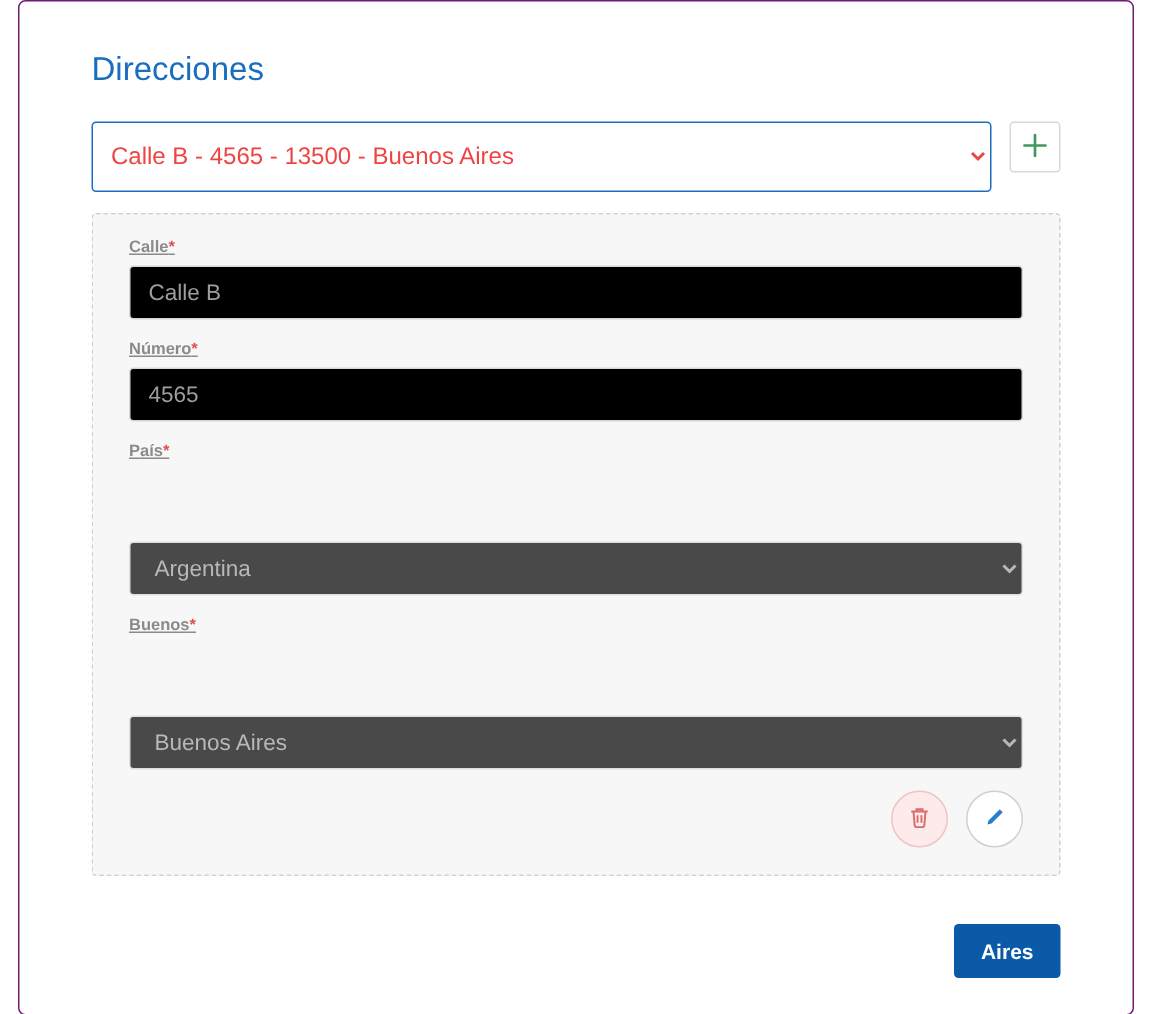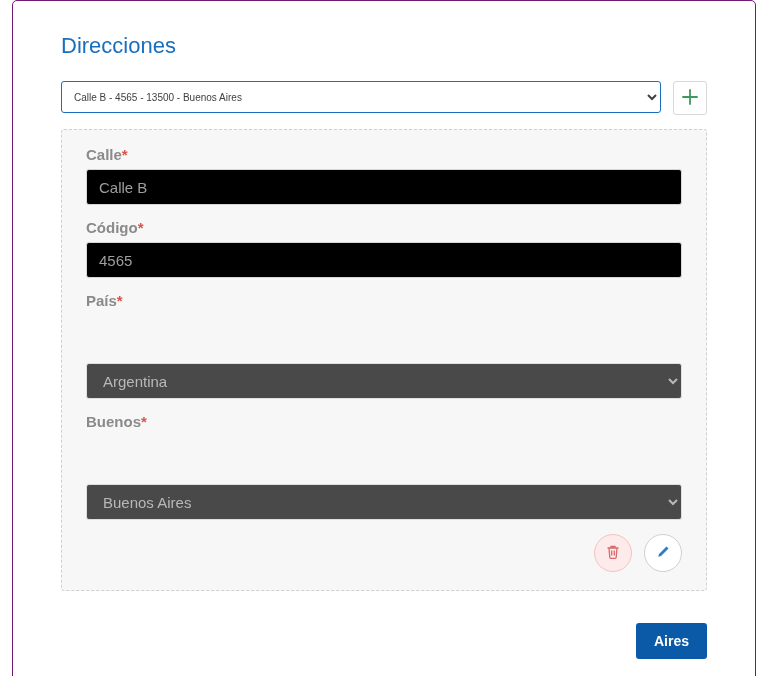--- a/index.html
+++ b/index.html
@@ -24,27 +24,27 @@
       margin-bottom: 22px;
     }
     .addr-row {
       display: flex;
       align-items: stretch;
       gap: 12px;
       margin-bottom: 14px;
     }
     .addr-select {
       flex: 1;
-      height: 32px;
+      height: 47px;
       border: 1px solid #1a6ebf;
       border-radius: 3px;
       background: #fff;
-      font-size: 10px;
+      font-size: 16px;
       padding: 0 8px;
-      color: #404040;
+      color: #ef4444;
     }
     .add-btn {
       width: 34px;
       height: 34px;
       border: 1px solid #d9d9d9;
       border-radius: 3px;
       background: #fff;
       display: flex;
       align-items: center;
       justify-content: center;
@@ -55,22 +55,23 @@
       background: #f7f7f7;
       border-radius: 3px;
       padding: 16px 24px 18px 24px;
     }
     .form-group { margin-bottom: 14px; }
     .form-group:last-of-type { margin-bottom: 8px; }
     .form-label {
       display: block;
       color: #8a8a8a;
       font-weight: 600;
-      font-size: 15px;
+      font-size: 11px;
       margin-bottom: 6px;
+      text-decoration: underline;
     }
     .form-label .req { color: #d9534f; }
     .form-control {
       width: 100%;
       height: 36px;
       border: 1px solid #d6d6d6;
       border-radius: 3px;
       background: #fff;
       padding: 0 12px;
       font-size: 15px;
@@ -144,21 +145,21 @@
   </div>
 
   <div class="panel">
 
     <div class="form-group">
       <label class="form-label"><span>Calle</span><span class="req">*</span></label>
       <input type="text" class="form-control" disabled="" value="Calle B" style="">
     </div>
 
     <div class="form-group">
-      <label class="form-label"><span>Código</span><span class="req">*</span></label>
+      <label class="form-label"><span>Número</span><span class="req">*</span></label>
       <input type="text" class="form-control" disabled="" value="4565" style="">
     </div>
 
     <div class="form-group">
     </div>
 
     <div class="form-group">
       <label class="form-label"><span>País</span><span class="req">*</span></label>
       <select class="form-control" disabled="">
         <option>Argentina</option>

